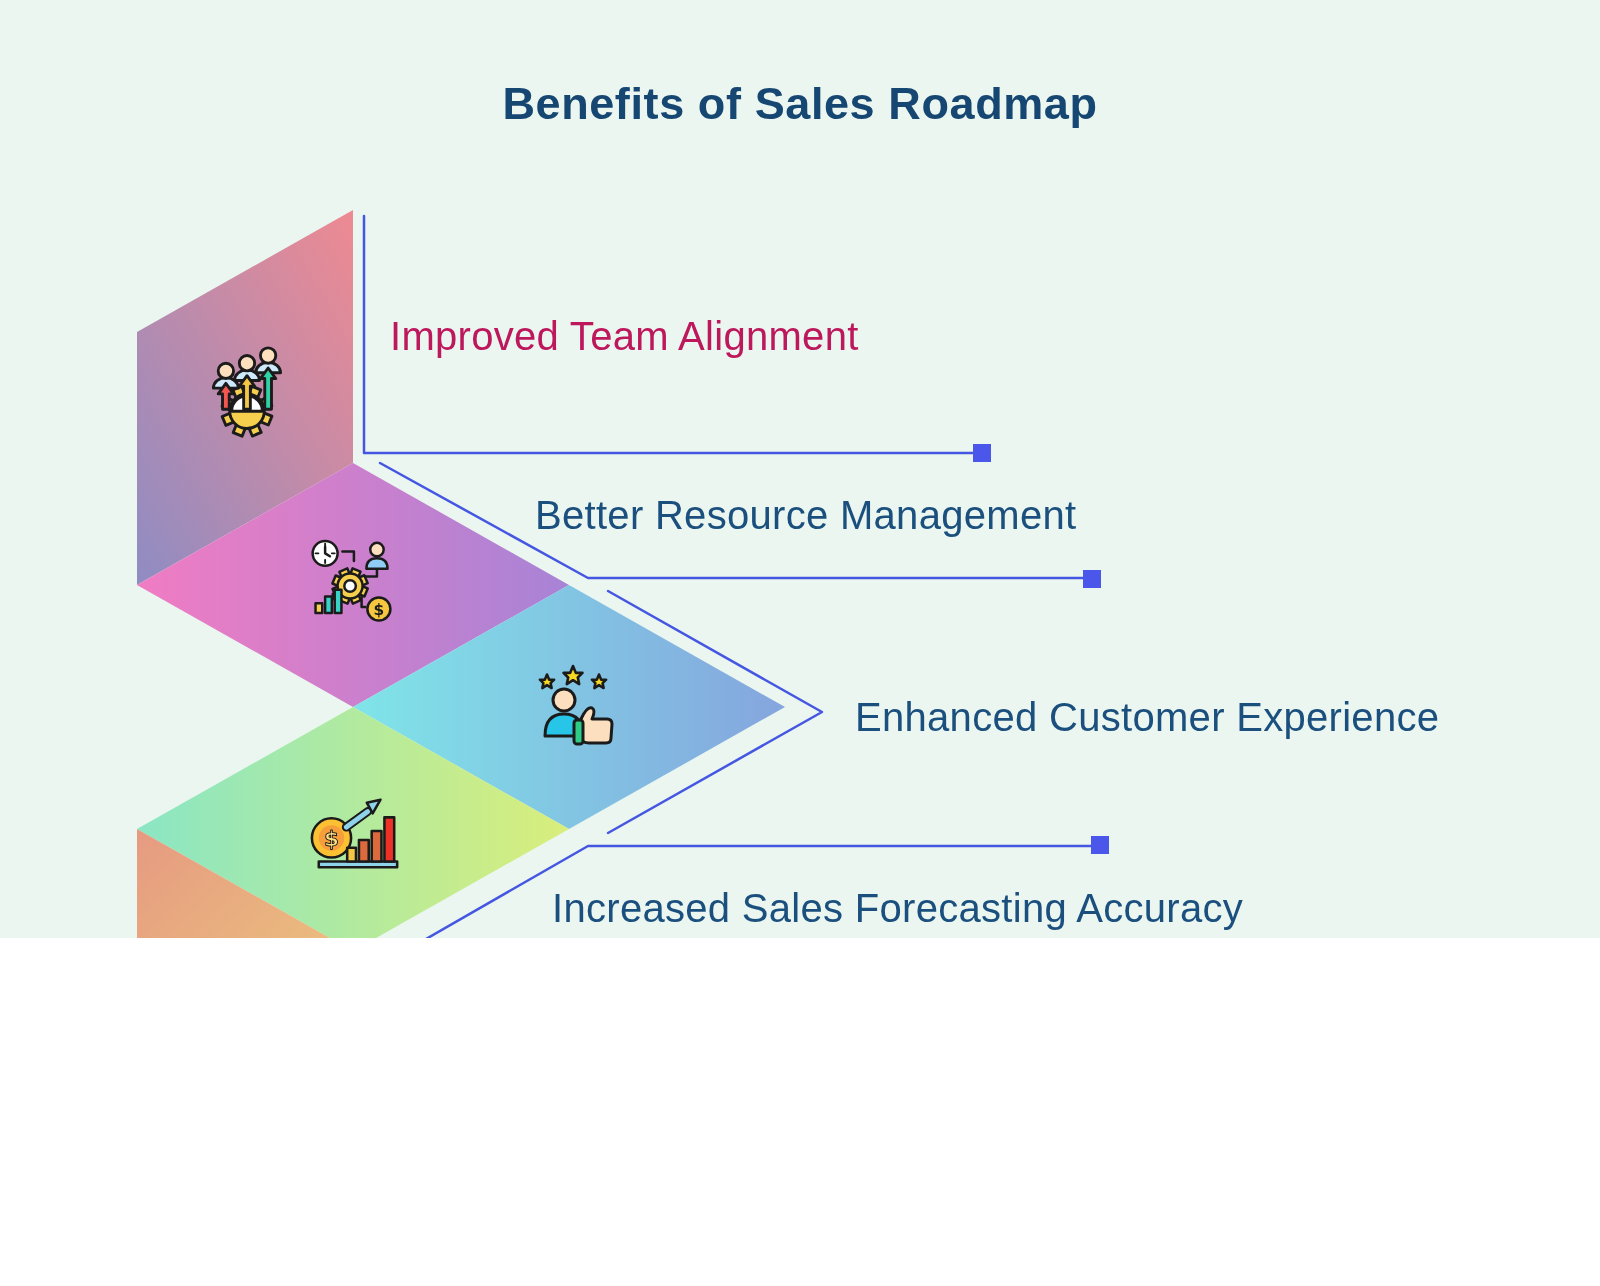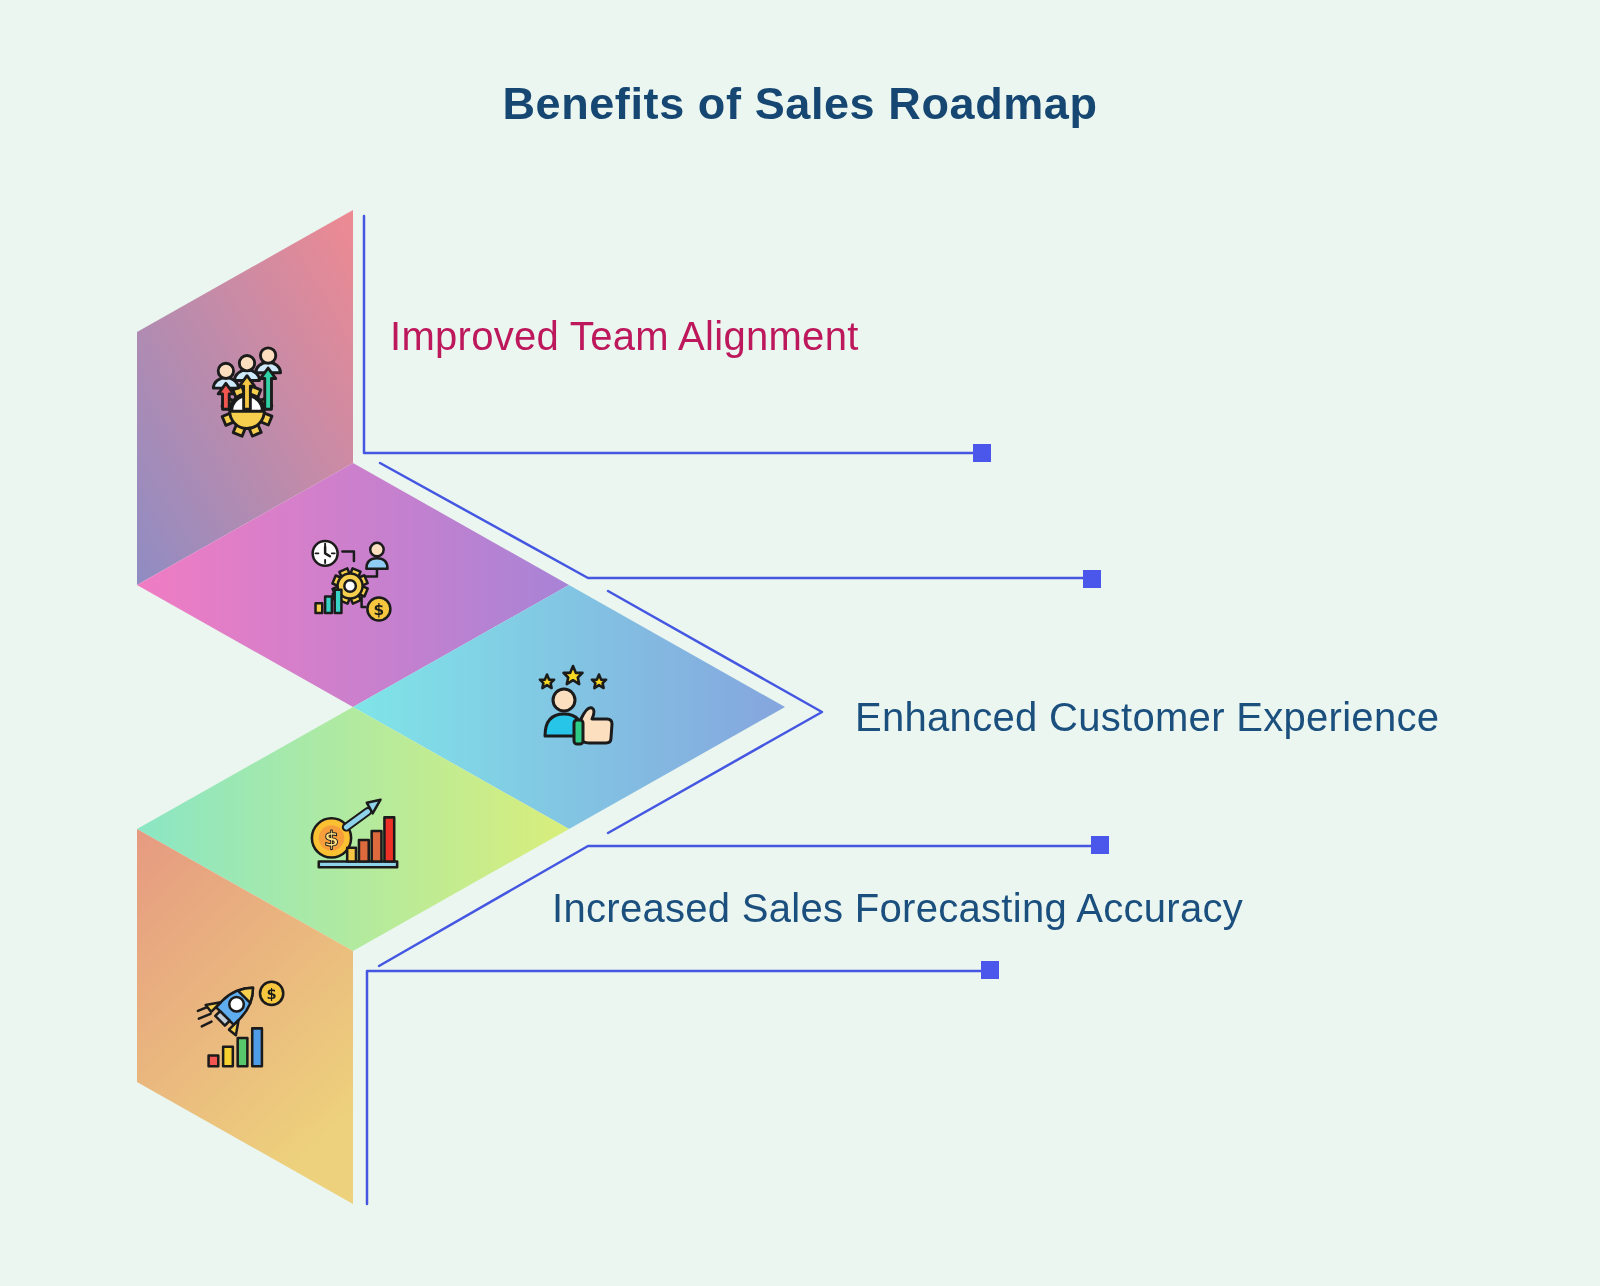--- a/index.html
+++ b/index.html
@@ -1,17 +1,17 @@
 <!DOCTYPE html>
 <html><head>
 <meta charset="utf-8">
 <style>
   html,body{margin:0;padding:0;}
   .stage{
-    position:relative;width:1600px;height:1286px;overflow:hidden;
+    position:relative;width:1600px;height:938px;overflow:hidden;
     font-family:"Liberation Sans",sans-serif;background:#eaf6ef;
   }
   .title{
     position:absolute;top:78px;left:0;width:1600px;text-align:center;
     font-size:45px;font-weight:700;letter-spacing:.6px;color:#164672;
   }
   .label{
     position:absolute;font-size:40px;font-weight:500;letter-spacing:.3px;
     line-height:42px;white-space:nowrap;color:#1b4f7e;
   }
@@ -177,16 +177,17 @@
       <circle cx="79" cy="18" r="12" fill="#f6c63e"></circle>
       <text x="79" y="24" font-size="15" font-weight="bold" fill="#1b1b1b" stroke="none" text-anchor="middle" font-family="DejaVu Sans, sans-serif">$</text>
       <rect x="14" y="82" width="10" height="11" fill="#f25650"></rect>
       <rect x="29" y="73" width="10" height="20" fill="#f6d02f"></rect>
       <rect x="44" y="64" width="10" height="29" fill="#58c66a"></rect>
       <rect x="59" y="54" width="10" height="39" fill="#4f9ce8"></rect>
     </g>
   </svg>
 
   <div class="label l1" style="color: #be185d;">Improved Team Alignment</div>
+  <div class="label l2" style="color: rgb(27, 79, 126);">Better Resource Management</div>
   <div class="label l4" style="color: rgb(27, 79, 126);">Increased Sales Forecasting Accuracy</div>
   <div class="label l3" style="color: rgb(27, 79, 126);">Enhanced Customer Experience</div>
 
 </div>
 
 </body></html>

